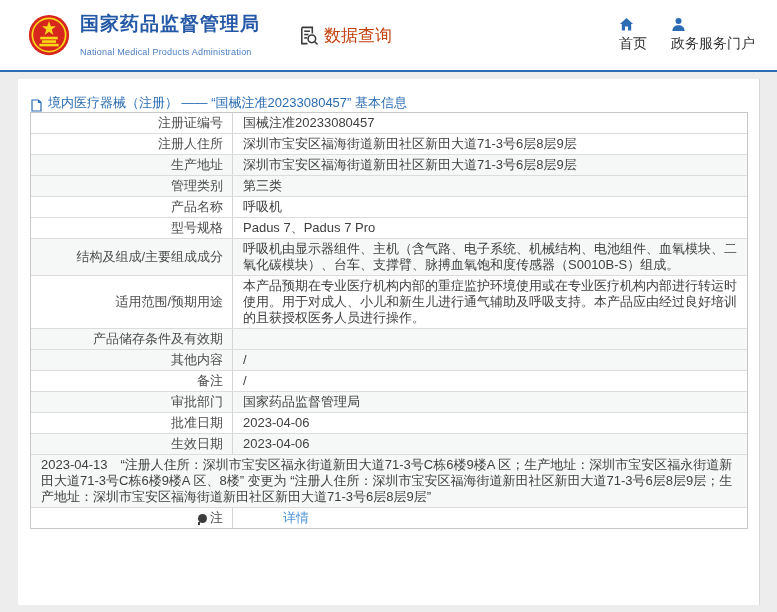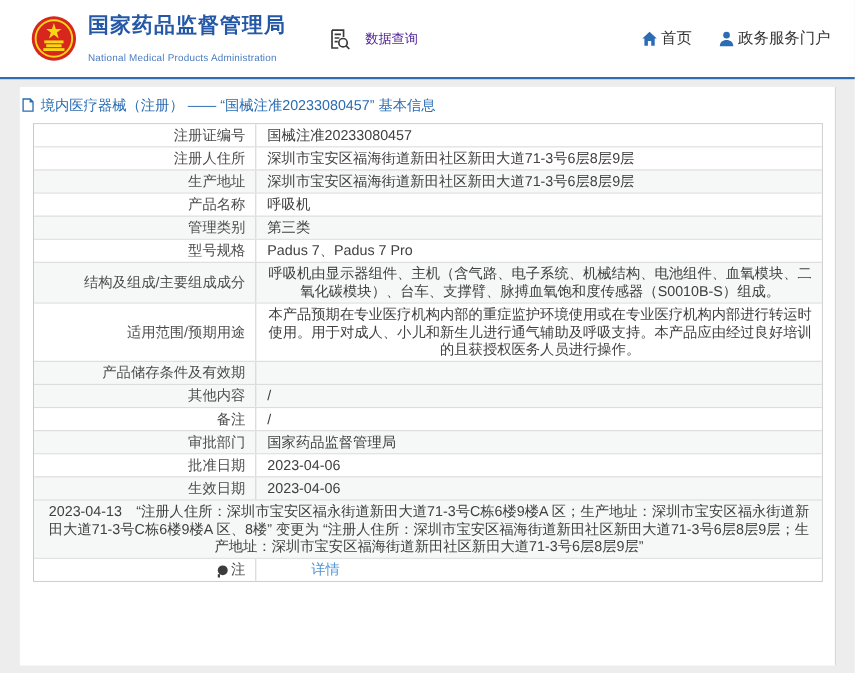--- a/index.html
+++ b/index.html
@@ -24,44 +24,44 @@
     font-size:19px; font-weight:bold; color:#2458a6; letter-spacing:1px;
     line-height:22px;
   }
   .brand-sub {
     font-size:9px; color:#4a7cc0; letter-spacing:0.2px; margin-top:12px;
   }
   .data-query {
     display:flex; align-items:center; margin-left:38px; cursor:pointer;
   }
   .data-query .dq-icon { width:21px; height:21px; }
-  .data-query .dq-label { font-size:12px; color:#4c1d95; margin-left:13px; }
+  .data-query .dq-label { font-size:17px; color:#c2410c; margin-left:5px; }
 
   .top-nav { margin-left:auto; margin-right:22px; display:flex; gap:24px; }
   .nav-item {
-    display:flex; align-items:center; gap:3px;
+    display:flex; flex-direction:column; gap:3px;
     cursor:pointer;
   }
   .nav-item svg { width:15px; height:15px; }
   .nav-item .nav-label { font-size:14px; color:#333; white-space:nowrap; }
 
   .header-rule {
     position:absolute; left:0; top:70px; width:777px; height:2px;
     background:#2e6cb5;
   }
 
   
   .content-box {
     position:absolute; left:18px; top:79px; width:742px; height:526px;
     background:#ffffff;
     border-right:1px solid #d8d8d8;
   }
   .breadcrumb {
-    height:33px; display:flex; align-items:center;
-    padding-left:2px; gap:6px;
+    height:33px; display:flex; align-items:flex-end;
+    padding-left:13px; gap:6px;
   }
   .breadcrumb .bc-icon { width:11px; height:13px; flex:0 0 auto; }
   .breadcrumb .bc-text { font-size:13px; color:#2a6cb2; }
 
   
   .reg-table {
     margin:0 12px; width:718px;
     border:1px solid #c9c9c9;
     font-size:13px;
   }
@@ -77,21 +77,20 @@
     border-right:1px solid #d5d5d5;
     display:flex; justify-content:flex-end; align-items:center; gap:3px;
   }
   .t-value {
     flex:1 1 auto;
     color:#404040;
     padding:2px 8px 2px 10px;
     line-height:16px;
     display:flex; align-items:center;
     word-break:break-all;
-    text-align:center;
   }
   .t-value .val-text { display:block; }
   .detail-link { color:#4f94d6; text-decoration:none; cursor:pointer;margin-left:40px; }
   .note-dot {
     width:9px; height:9px; background:#3c3c3c; border-radius:50%;
     display:inline-block; position:relative; flex:0 0 auto;
   }
   .note-dot::after {
     content:""; position:absolute; left:0px; bottom:-2px;
     width:2px; height:3px; background:#3c3c3c;
@@ -174,34 +173,34 @@
         </div>
       </div>
       <div class="t-row alt">
         <div class="t-label">
           <span>生产地址</span>
         </div>
         <div class="t-value">
           <span class="val-text">深圳市宝安区福海街道新田社区新田大道71-3号6层8层9层</span>
         </div>
       </div>
+      <div class="t-row alt">
+        <div class="t-label">
+          <span>管理类别</span>
+        </div>
+        <div class="t-value">
+          <span class="val-text">第三类</span>
+        </div>
+      </div>
       <div class="t-row">
         <div class="t-label">
           <span>产品名称</span>
         </div>
         <div class="t-value">
           <span class="val-text">呼吸机</span>
-        </div>
-      </div>
-      <div class="t-row alt">
-        <div class="t-label">
-          <span>管理类别</span>
-        </div>
-        <div class="t-value">
-          <span class="val-text">第三类</span>
         </div>
       </div>
       <div class="t-row">
         <div class="t-label">
           <span>型号规格</span>
         </div>
         <div class="t-value">
           <span class="val-text">Padus 7、Padus 7 Pro</span>
         </div>
       </div>

